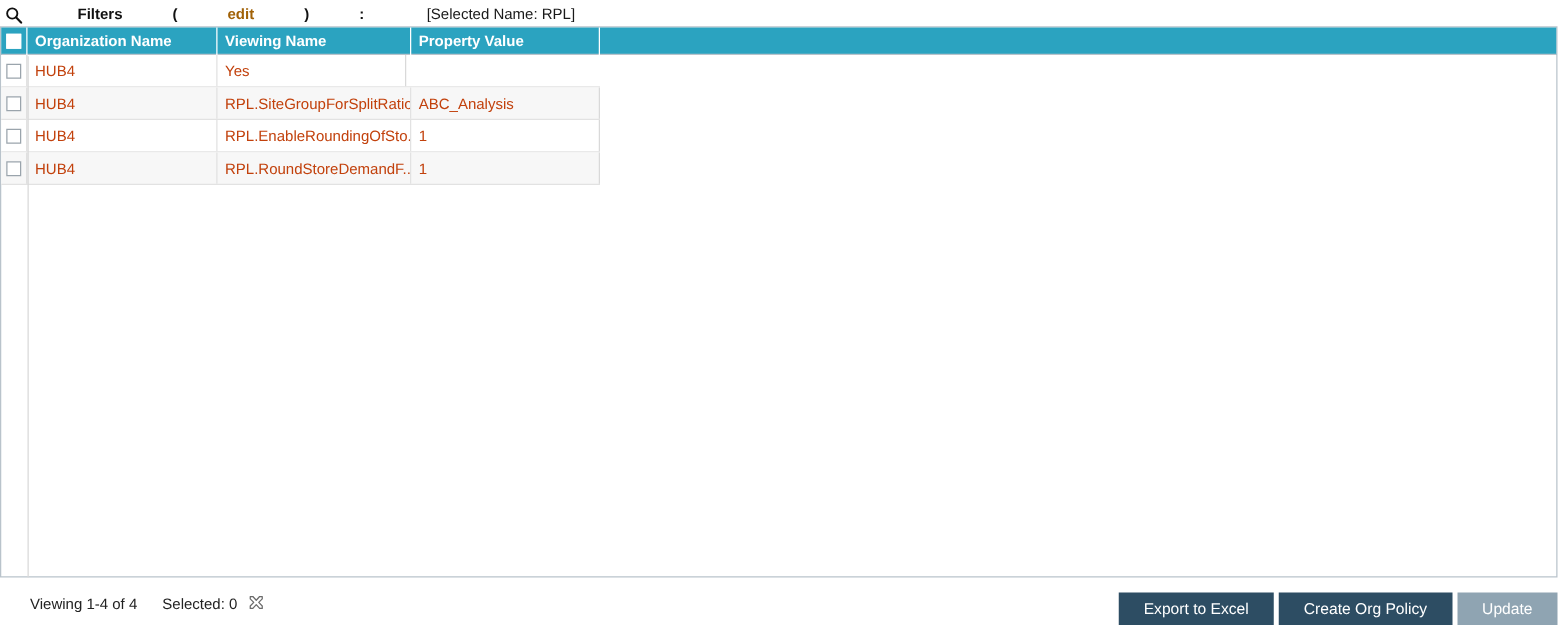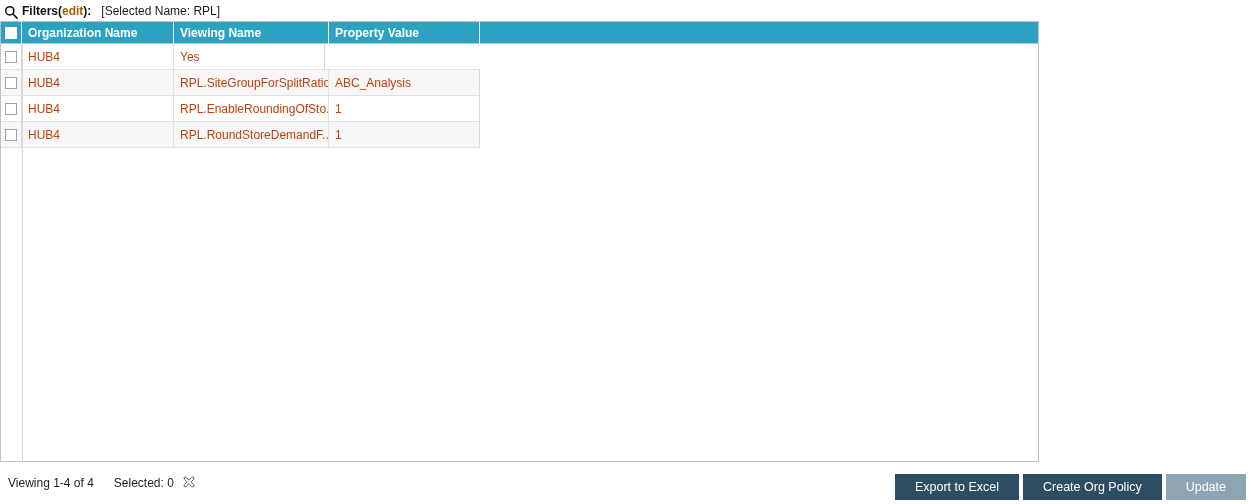--- a/index.html
+++ b/index.html
@@ -23,20 +23,21 @@
     position: absolute;
     left: 0; top: 0;
     width: 1206px;
     height: 21px;
     display: flex;
     align-items: center;
     padding-left: 4px;
     font-size: 12px;
     color: #1a1a1a;
     white-space: nowrap;
+    gap: 40px;
   }
   .search-icon {
     width: 14px; height: 14px;
     margin-right: 4px;
     flex: 0 0 auto;
     display: inline-block;
     position: relative;
     top: 1px;
   }
   .filters-label {
@@ -56,21 +57,21 @@
     margin-left: 10px;
     font-size: 12px;
     font-weight: normal;
     color: #1a1a1a;
   }
 
   
   .grid-panel {
     position: absolute;
     left: 0; top: 21px;
-    width: 1039px;
+    width: 1246px;
     height: 441px;
     border: 1px solid #b9c3cb;
     background: #ffffff;
   }
 
   
   .grid-header {
     display: flex;
     height: 22px;
     background: #2ba3c0;
@@ -149,21 +150,21 @@
     left: 21px;
     top: 23px;
     width: 1px;
     height: 417px;
     background: #d9d9d9;
   }
 
   
   .footer {
     position: absolute;
-    left: 0; top: 462px;
+    left: 16px; top: 462px;
     width: 1232px;
     height: 42px;
   }
   .status {
     position: absolute;
     left: 8px;
     top: 14px;
     font-size: 12px;
     color: #222222;
     display: flex;

